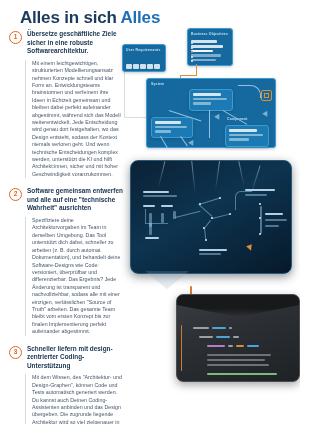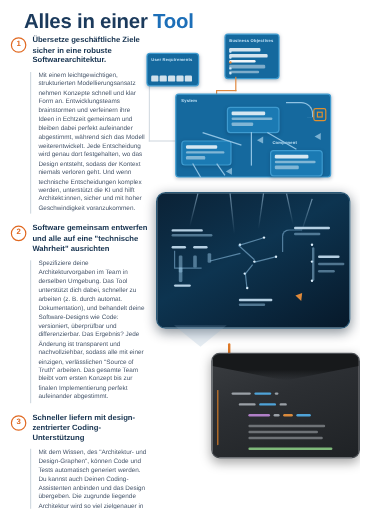--- a/index.html
+++ b/index.html
@@ -115,21 +115,21 @@
   }
   .chip-ic:before{content:"";position:absolute;left:2px;top:2px;width:3.5px;height:3.5px;border:1px solid #e0902f;}
   .codebar-left{position:absolute;left:4px;top:30px;width:1.4px;height:46px;background:#d07a2a;border-radius:1px;}
 </style>
 </head>
 <body>
 
 <div class="page">
 
   <div class="headline">
-    <span>Alles in einer </span><span class="accent">Tool</span>
+    <span>Alles in sich </span><span class="accent">Alles</span>
   </div>
 
   <div class="visual arch">
 
     <div class="conn-grey" style="left:2px;top:42px;width:1px;height:54px;"></div>
     <div class="conn-grey" style="left:2px;top:95px;width:22px;height:1px;"></div>
 
     <div class="card" style="left:0px;top:22px;width:42px;height:26px;">
       <div class="ct">User Requirements</div>
       <div style="margin:3px 0 0 3px;">

